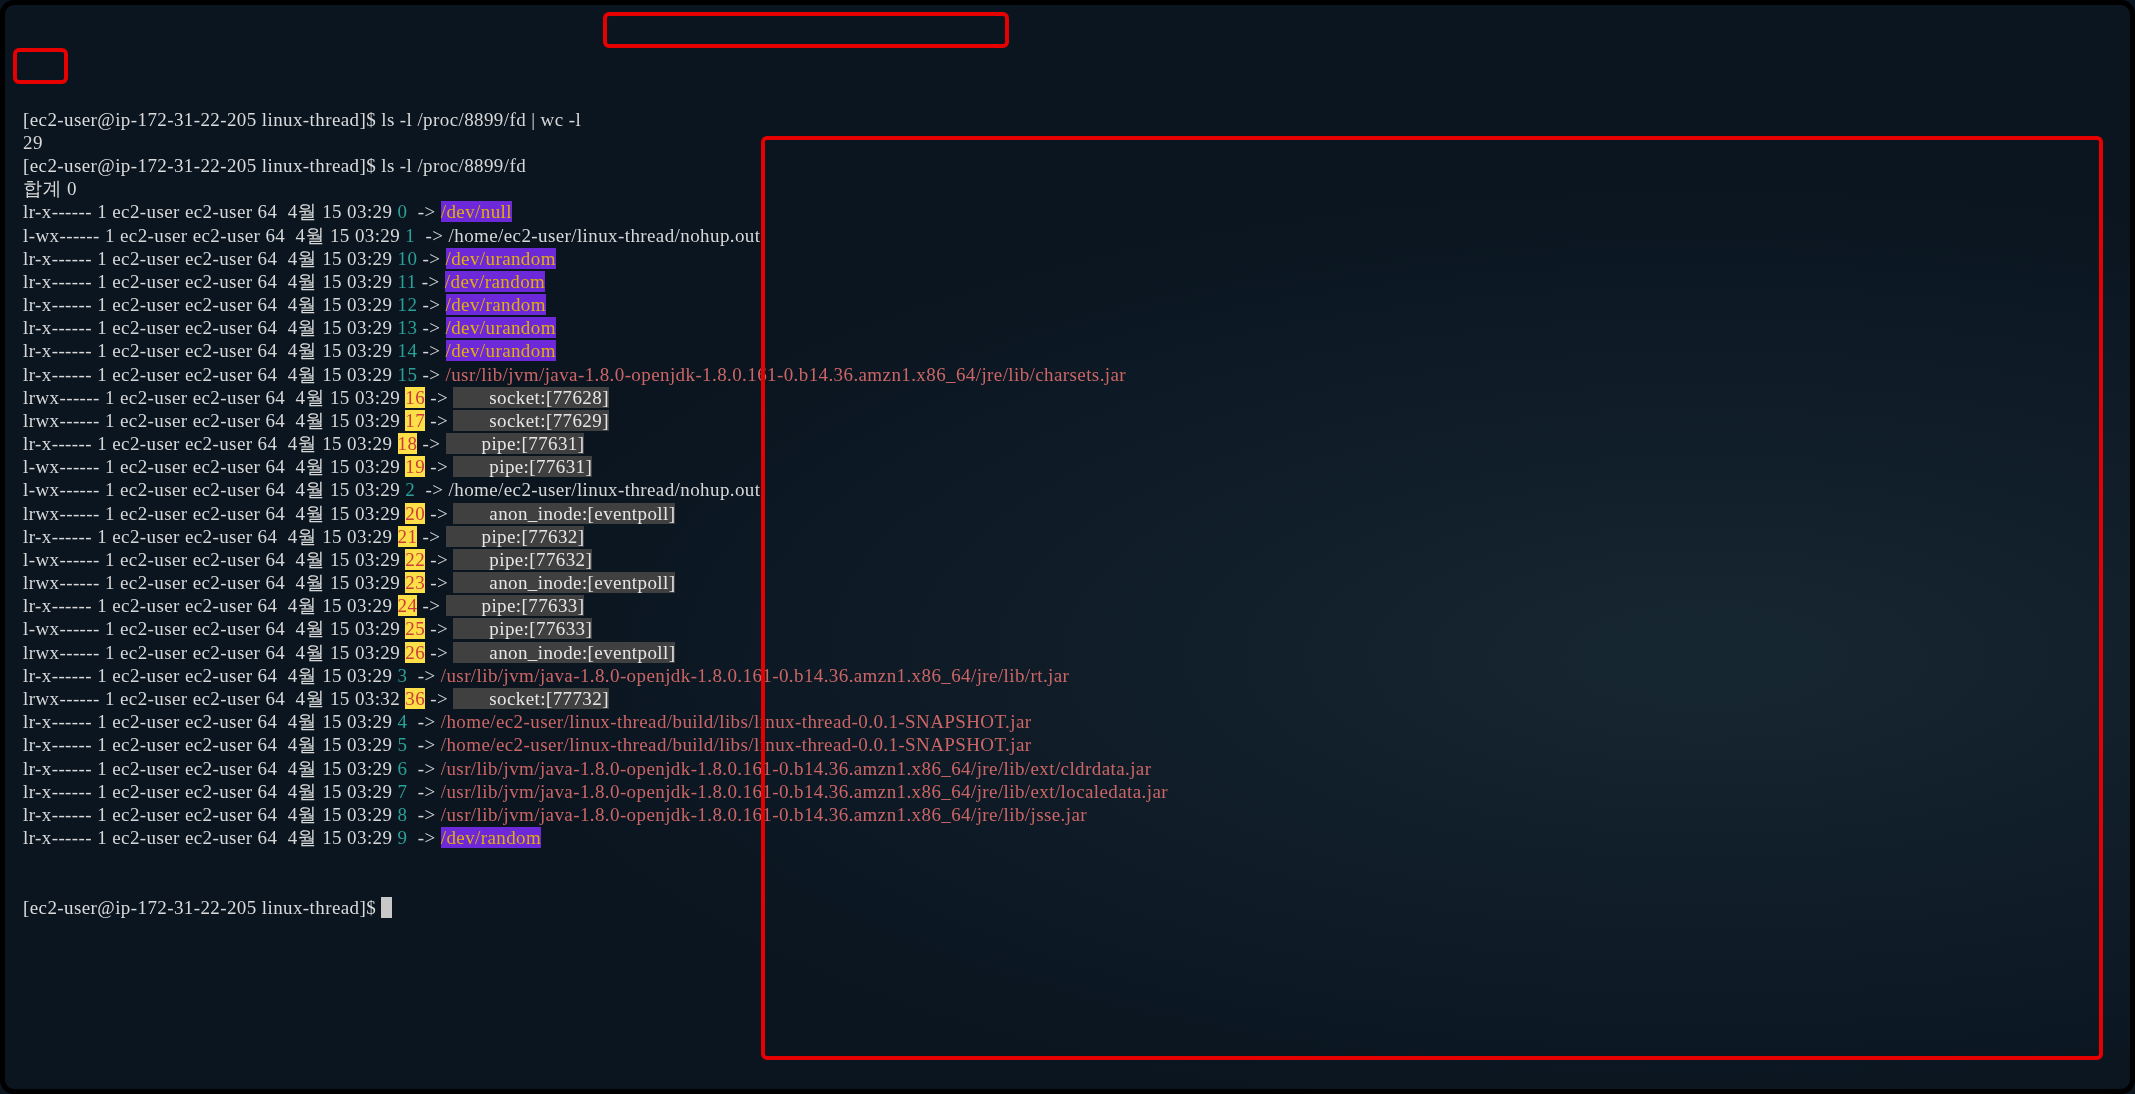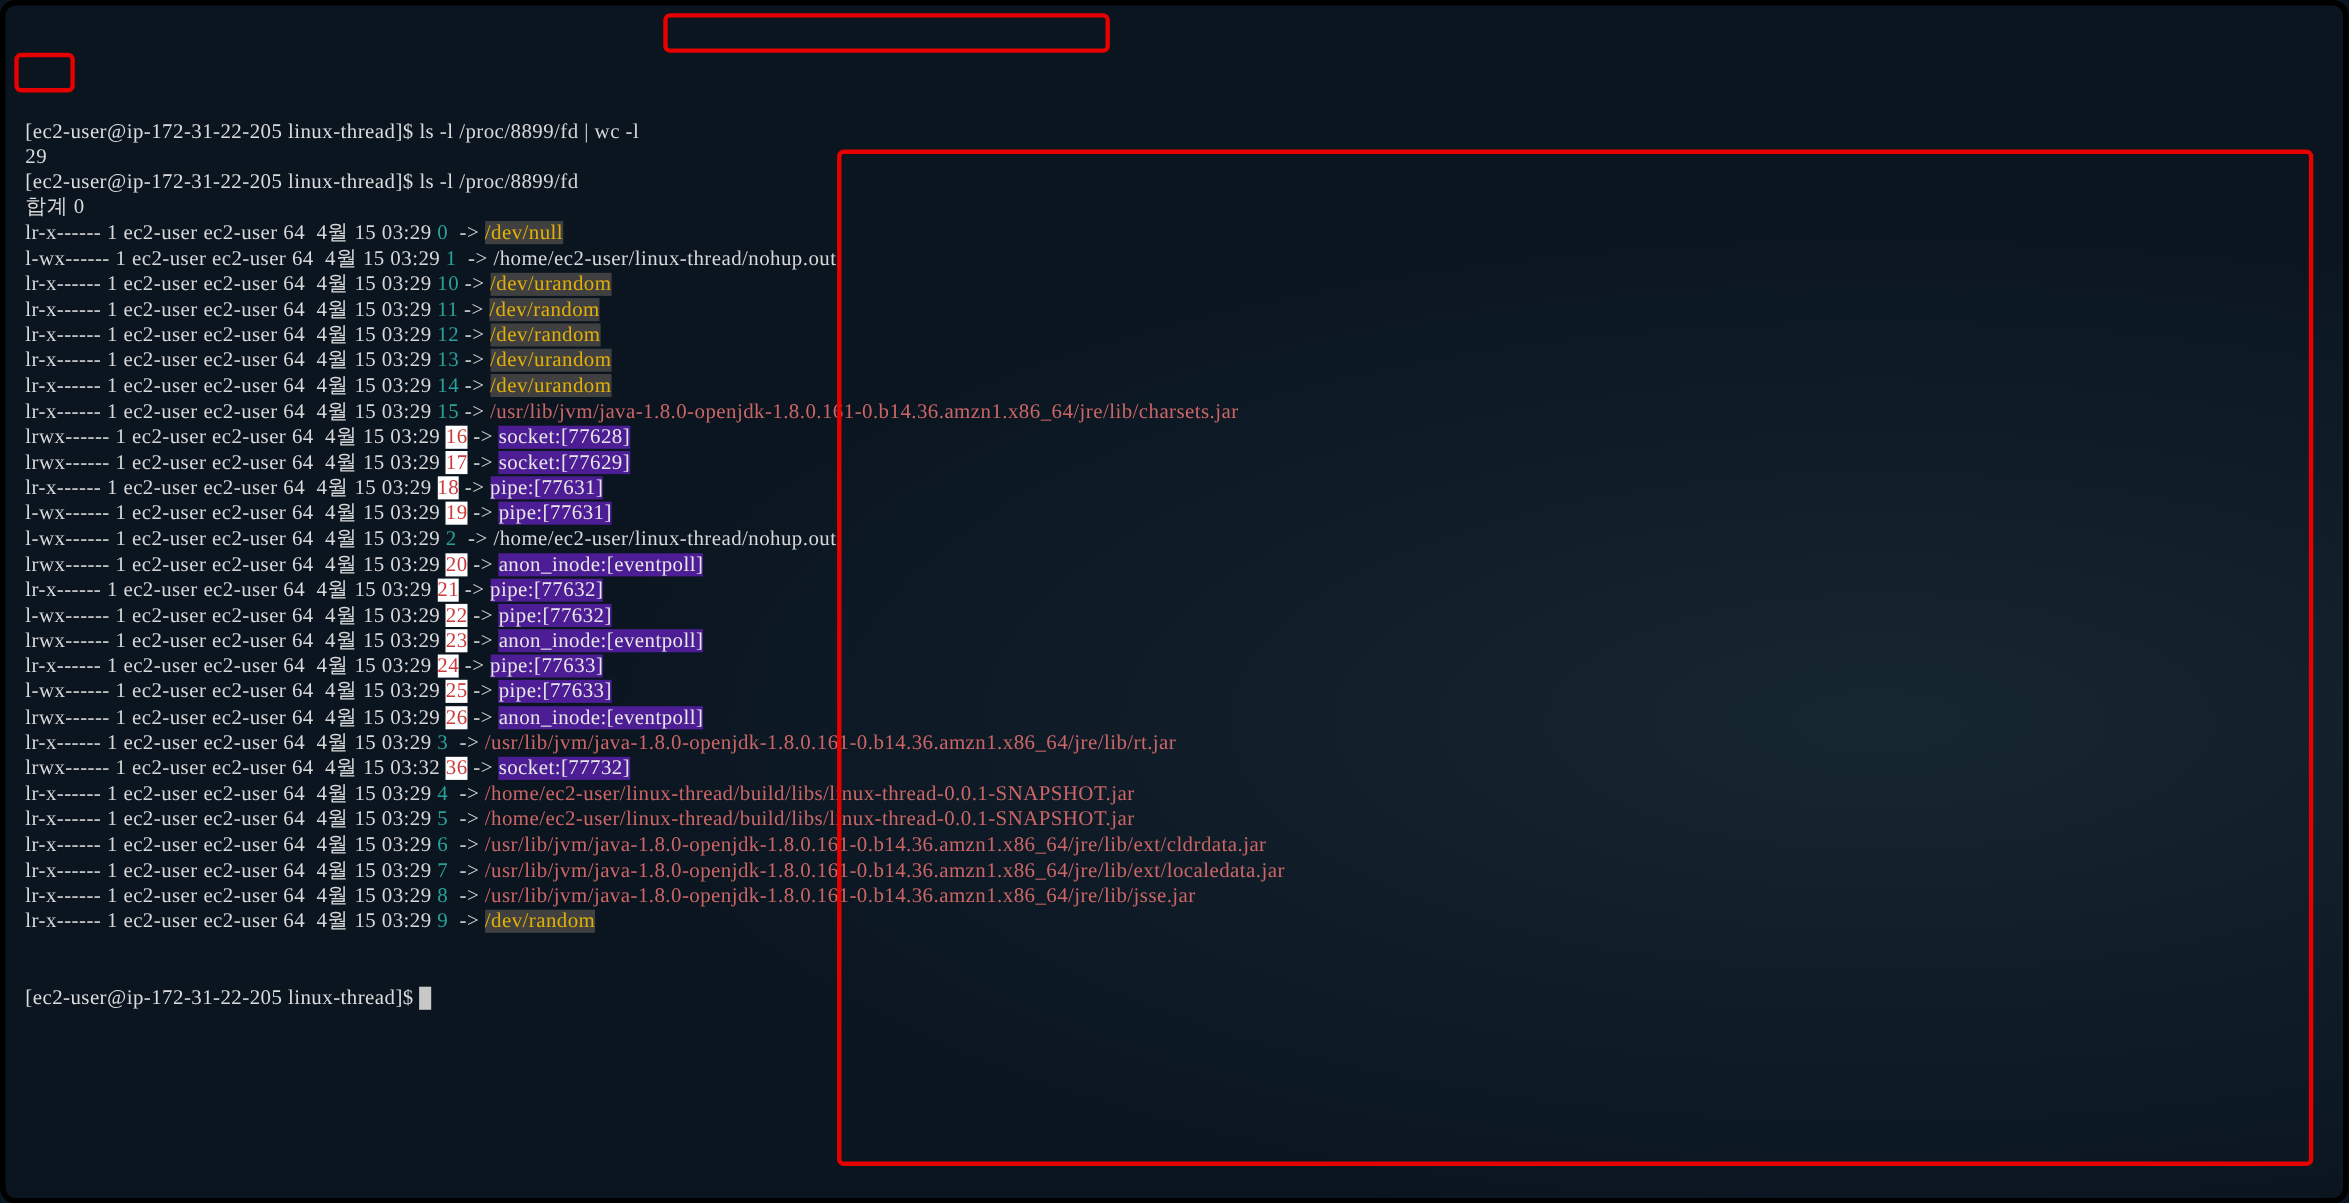--- a/index.html
+++ b/index.html
@@ -16,23 +16,23 @@
     padding: 10px 0 0 18px;
     position: relative;
     white-space: pre;
     letter-spacing: 0.4px;
     line-height: 1.22;
     overflow: hidden;
   }
   .line { display: block; font-family: Liberation Serif, serif; }
   .prompt { color: #dcdcdc; }
   .fd-cyan { color: #2aa198; }
-  .fd-red  { color: #cb3b3b; background: #ffffff; }
-  .target-yellow { color: #e2b007; background: #404040; margin-top: 28px; }
-  .target-white  { color: #e6e6e6; background: #4c1d95; }
+  .fd-red  { color: #cb3b3b; background: #fde047; }
+  .target-yellow { color: #e2b007; background: #6d28d9; margin-top: 28px; }
+  .target-white  { color: #e6e6e6; background: #404040; padding-left: 36px; }
   .target-red    { color: #cc6666; text-align: right; }
   .cursor {
     display: inline-block;
     width: 11px; height: 21px;
     background: #c8c8c8;
     vertical-align: text-bottom;
   }
 
   
   .redbox {

